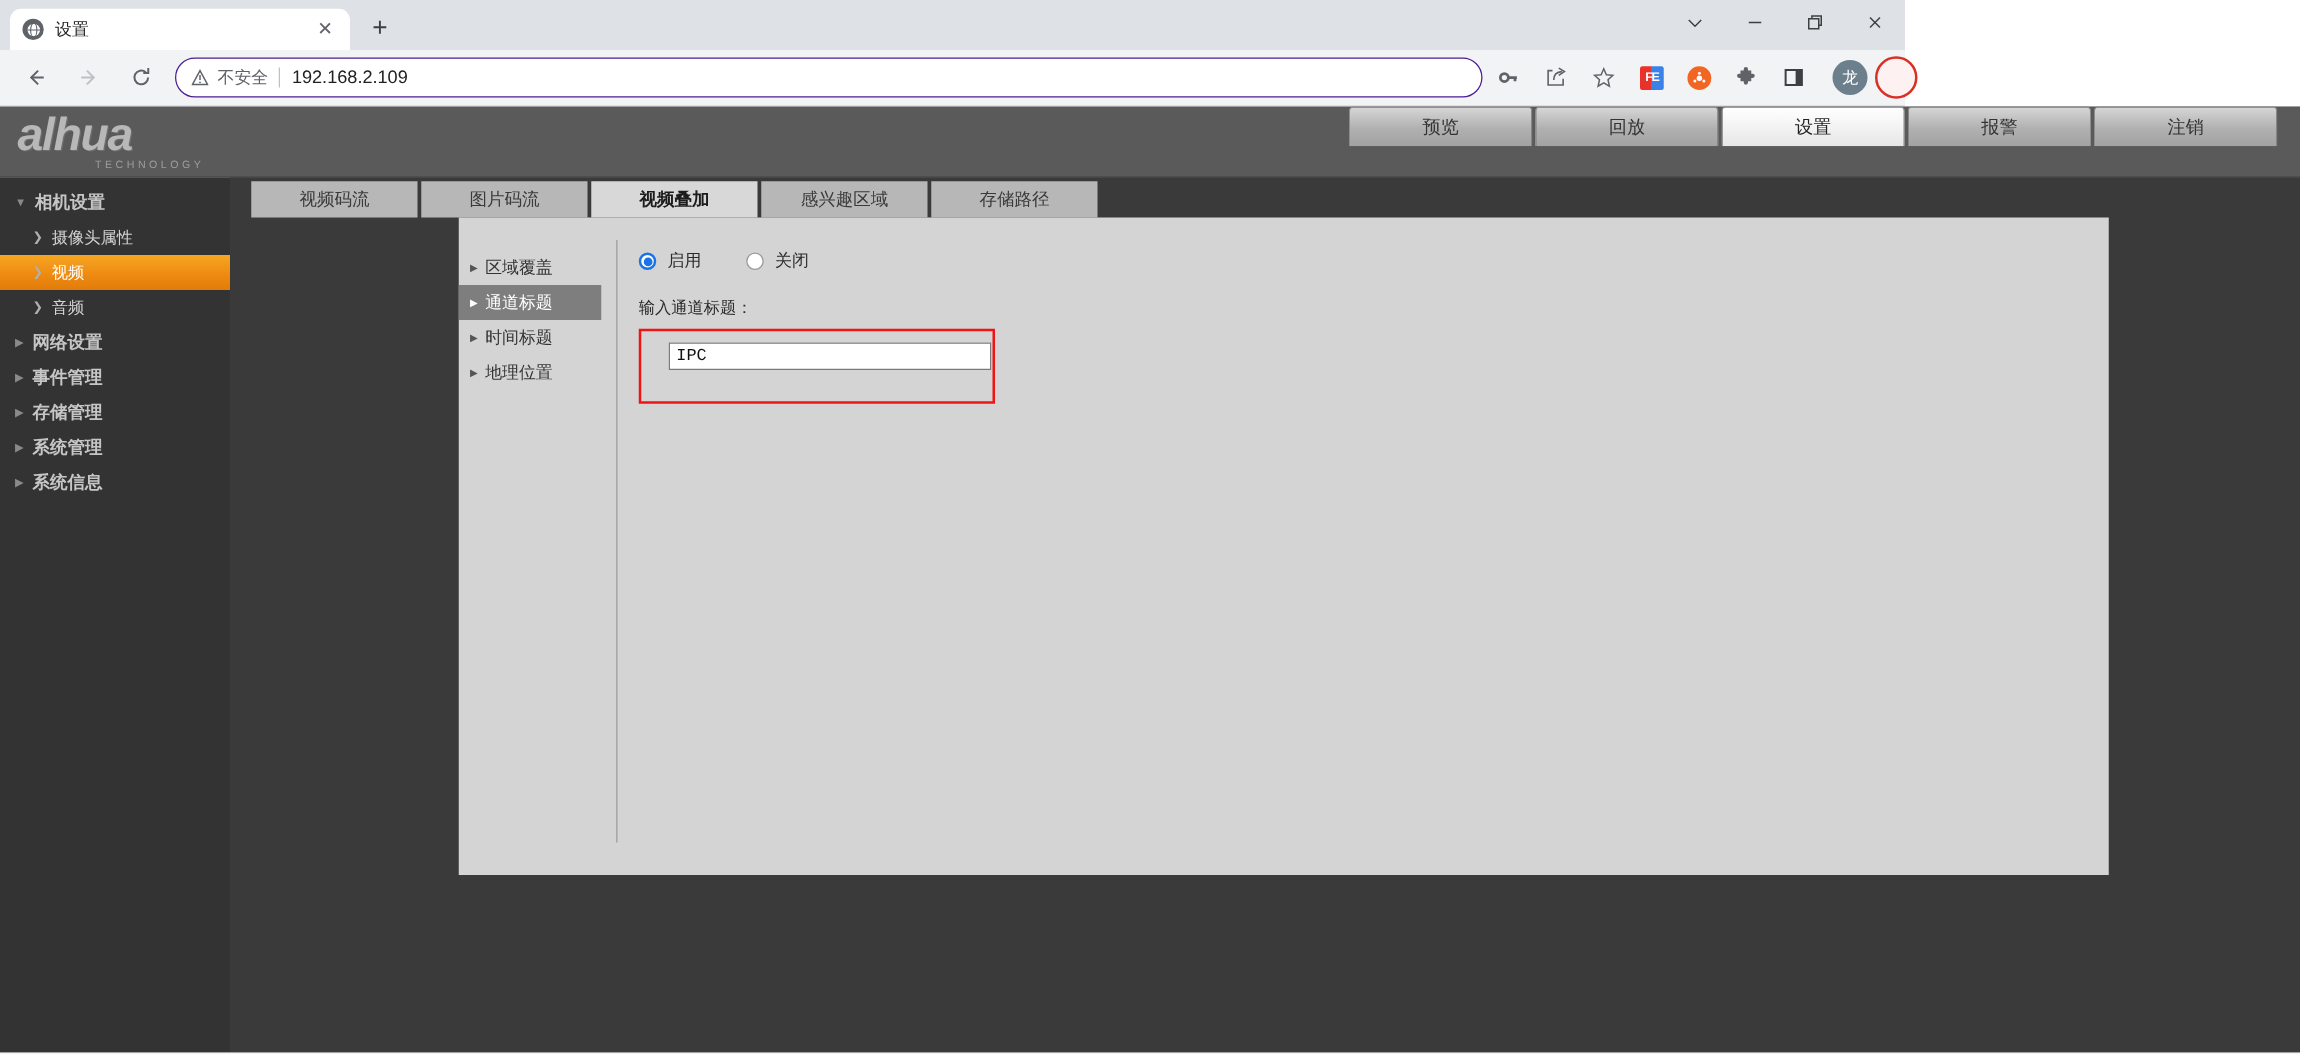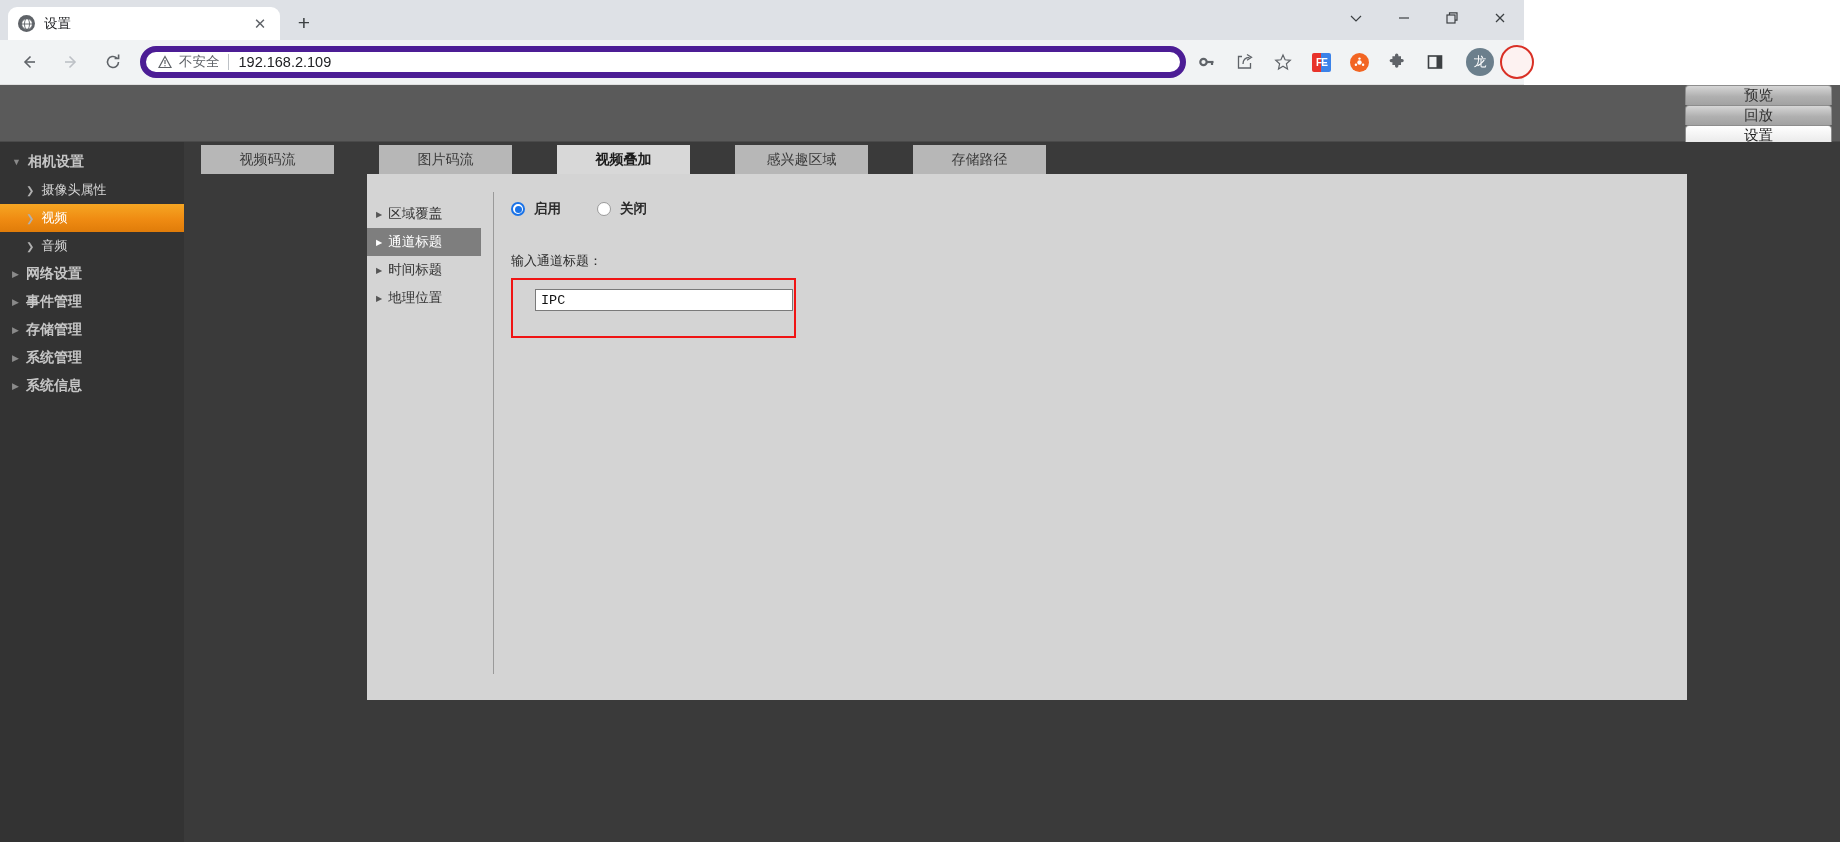--- a/index.html
+++ b/index.html
@@ -60,21 +60,21 @@
   .nav-btn {
     width: 32px; height: 32px; margin: 0 5px;
     display: flex; align-items: center; justify-content: center;
     color: #5f6368; font-size: 18px;
   }
   .nav-btn.disabled { color: #bdc1c6; }
   .omnibox {
     flex: 1; height: 32px; background: #ffffff;
     border-radius: 16px; margin: 0 8px 0 6px;
     display: flex; align-items: center; padding: 0 12px;
-    border: 6px solid #4c1d95;
+    border: 1px solid #4c1d95;
   }
   .not-secure-icon { margin-right: 7px; color: #5f6368; display:flex; }
   .not-secure-text { font-size: 13.5px; color: #5f6368; margin-right: 8px; }
   .omni-divider { width: 1px; height: 16px; background: #bdc1c6; margin-right: 10px; }
   .omni-url { font-size: 14.5px; color: #202124; }
   .tb-icon {
     width: 30px; height: 30px; margin: 0 4px;
     display: flex; align-items: center; justify-content: flex-start;
     color: #5f6368; flex: 0 0 auto;
   }
@@ -114,22 +114,22 @@
   .dh-logo-main {
     font-size: 37px; font-weight: bold; font-style: italic;
     color: #b8b8b8; line-height: 0.95; letter-spacing: -1px;
     text-shadow: 1px 1px 0 #6e6e6e;
   }
   .dh-logo-sub {
     font-size: 8.5px; color: #9d9d9d; letter-spacing: 2.8px;
     margin-left: 62px; margin-top: 1px;
   }
   .dh-nav {
-    position: absolute; right: 6px; bottom: 0;
-    display: flex; align-items: flex-start; height: 100%; flex-direction: column;
+    position: absolute; right: 16px; bottom: 0;
+    display: flex; align-items: flex-start; height: 100%;
   }
   .dh-nav-item {
     width: 147px; height: 32px;
     background: linear-gradient(180deg,#d6d6d6 0%,#b0b0b0 55%,#a2a2a2 100%);
     border-radius: 4px 4px 0 0;
     display: flex; align-items: center; justify-content: center;
     font-size: 14.5px; color: #333333; margin-right: 2px;
     border: 1px solid #8d8d8d; border-bottom: none;
   }
   .dh-nav-item.active {
@@ -154,21 +154,21 @@
   .sb-arrow { margin-right: 7px; font-size: 9px; color: #8a8a8a; display:flex; }
   .sb-item.active .sb-arrow { color: #ffffff; }
   .sb-item.child .sb-arrow { color: #b0b0b0; font-size: 10px; }
 
   
   .dh-content {
     flex: 1; background: #3a3a3a; position: relative; overflow: hidden;
   }
   .tabbar {
     display: flex; align-items: flex-end; height: 32px;
-    padding-left: 17px; padding-top: 3px; background: #3a3a3a; gap: 42px;
+    padding-left: 17px; padding-top: 3px; background: #3a3a3a;
   }
   .ctab {
     width: 133px; height: 29px;
     background: #b7b7b7; color: #3a3a3a;
     display: flex; align-items: center; justify-content: center;
     font-size: 14px; margin-right: 3px;
   }
   .ctab.active { background: #d8d8d8; color: #1c1c1c; font-weight: bold; }
 
   .panel {
@@ -206,21 +206,21 @@
     height: 28px; display: flex; align-items: center;
     font-size: 13.5px; color: #333333; padding-left: 9px;
   }
   .ol-item.active { background: #7e7e7e; color: #ffffff; }
   .ol-arrow { font-size: 8px; margin-right: 6px; color: #555555; display:flex; }
   .ol-item.active .ol-arrow { color: #ffffff; }
 
   .divider-col { width: 1px; background: #9a9a9a; margin: 18px 0 26px 12px; flex: 0 0 auto; }
 
   .form-col { flex: 1; padding: 26px 0 0 17px; position: relative; }
-  .radio-row { display: flex; align-items: center; margin-bottom: 34px; font-weight: bold; }
+  .radio-row { display: flex; align-items: center; margin-bottom: 19px; }
   .radio-wrap { display: flex; align-items: center; margin-right: 36px; }
   .radio {
     width: 14px; height: 14px; border-radius: 50%;
     border: 1px solid #9a9a9a; background: #ffffff;
     margin-right: 9px; display: flex; align-items: center; justify-content: center;
     flex: 0 0 auto;
   }
   .radio.checked { border-color: #1a73e8; border-width: 2px; }
   .radio.checked::after {
     content: ""; width: 7px; height: 7px; border-radius: 50%; background: #1a73e8;
@@ -367,20 +367,24 @@
         <rect x="10.5" y="3" width="5" height="12" fill="#3c4043"></rect>
       </svg>
     </div>
     <div class="avatar-chip">龙</div>
     <div class="profile-circle"></div>
   </div>
 
   <div class="page">
 
     <div class="dh-header">
+      <div class="dh-logo">
+        <span class="dh-logo-main">alhua</span>
+        <span class="dh-logo-sub">TECHNOLOGY</span>
+      </div>
       <div class="dh-nav">
         <div class="dh-nav-item">预览</div>
         <div class="dh-nav-item">回放</div>
         <div class="dh-nav-item active">设置</div>
         <div class="dh-nav-item">报警</div>
         <div class="dh-nav-item">注销</div>
       </div>
     </div>
 
     <div class="dh-body">

